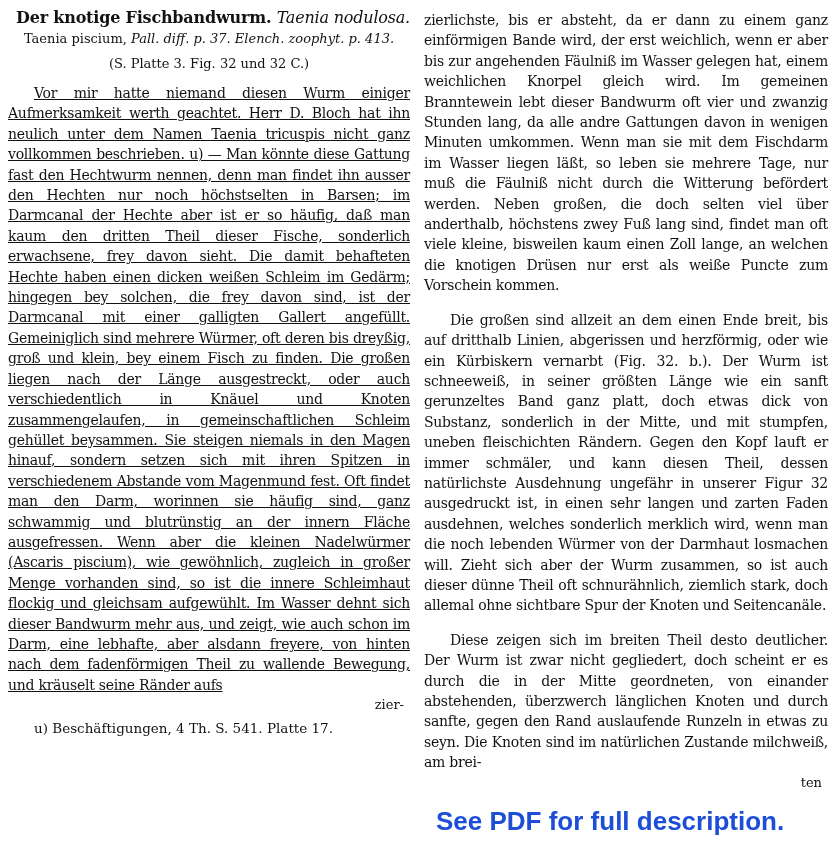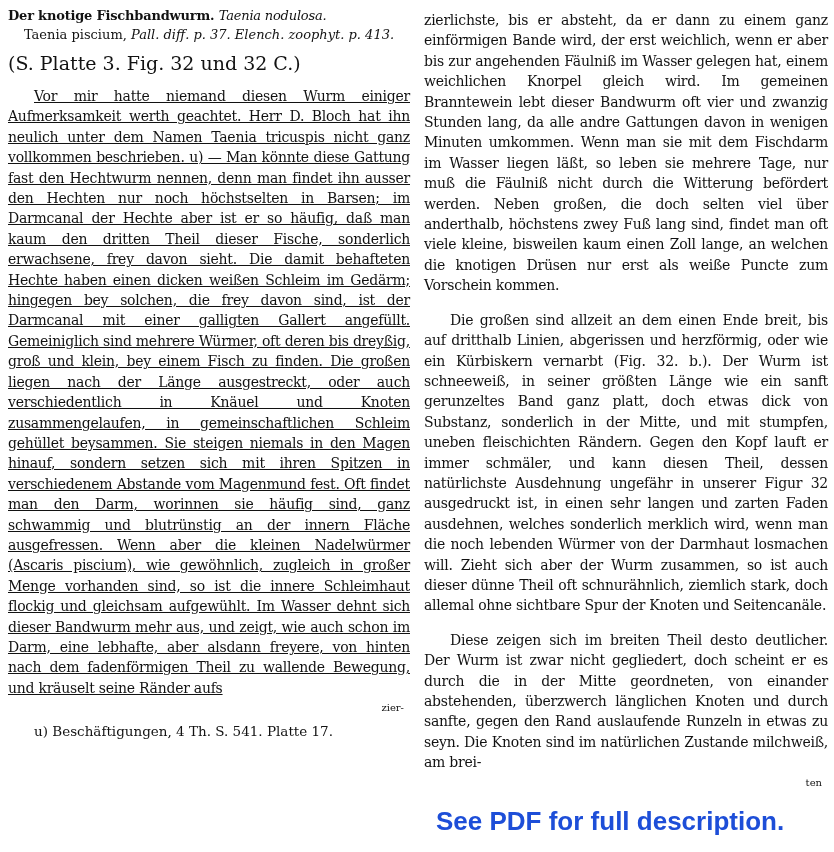--- a/index.html
+++ b/index.html
@@ -16,52 +16,53 @@
     overflow: hidden;
   }
   .col {
     position: absolute;
     top: 6px;
   }
   .col-left  { left: 8px;  width: 402px; }
   .col-right { left: 424px; width: 404px; top: 10px; }
 
   .title-line {
-    text-align: left;
-    font-size: 13px;
+    text-align: right;
+    font-size: 16px;
     font-weight: bold;
     letter-spacing: -0.2px;
     margin: 2px 0 4px 0;
   }
   .title-latin { font-style: italic; font-weight: normal; }
   .synonym-line {
     text-align: center;
     font-size: 13px;
     margin: 2px 0 0 0;
   }
   .synonym-refs { font-style: italic; }
   .plate-line {
-    font-size: 19px;
+    text-align: center;
+    font-size: 13px;
     margin: 10px 0 0 0;
   }
 
   p.body-par {
     font-size: 14px;
     line-height: 20.4px;
     text-align: justify;
     letter-spacing: -0.25px;
     margin: 0;
   }
   .col-left p.body-par { margin-top: 12px; text-indent: 26px; text-decoration: underline; }
   .col-right p.body-par.cont { text-indent: 0; margin-top: 0; }
   .col-right p.body-par.indent { text-indent: 26px; margin-top: 14px; }
 
   .catchword {
     text-align: right;
-    font-size: 10px;
+    font-size: 13px;
     line-height: 16px;
     margin-top: 2px;
     padding-right: 6px;
   }
   .footnote {
     font-size: 13.5px;
     line-height: 18px;
     margin-top: 6px;
     padding-left: 26px;
   }

